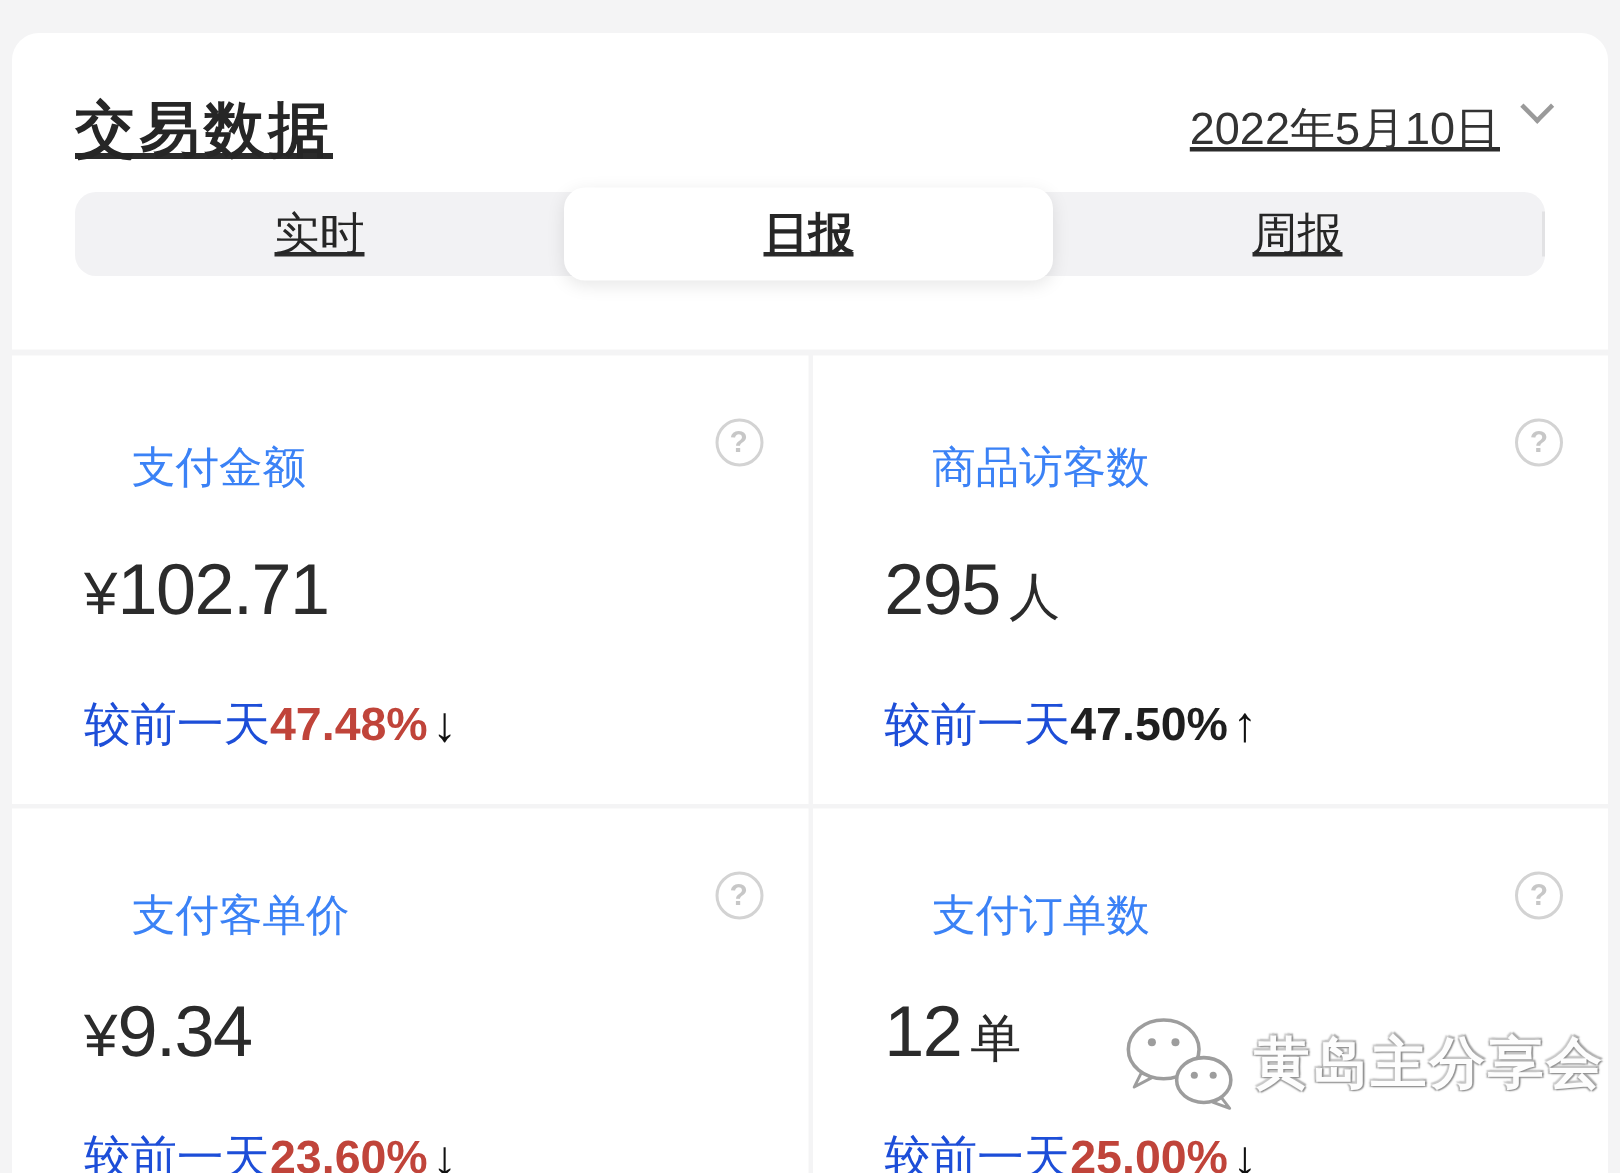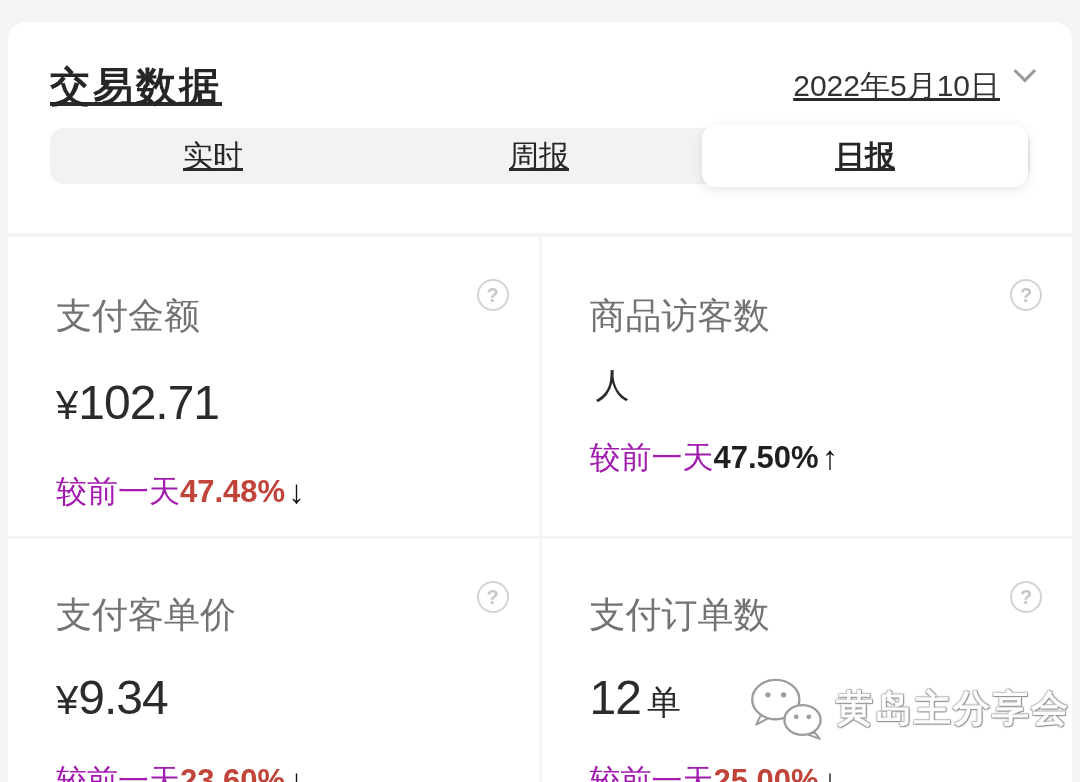--- a/index.html
+++ b/index.html
@@ -55,37 +55,37 @@
   
   .grid-gap { height:4px; }
   .grid {
     display:grid; grid-template-columns:1fr 1fr; gap:3px;
   }
   .card {
     background:#ffffff; position:relative; padding:0 48px;
   }
   .card.row1 { height:299px; }
   .card.row2 { height:320px; }
-  .card-label { padding-top:55px; font-size:36px; color:#737373; }
+  .card-label { padding-top:55px; font-size:29px; color:#3b82f6;margin-left:32px; }
   .card.row2 .card-label { padding-top:52px; }
   .help {
     position:absolute; top:42px; right:30px;
     width:32px; height:32px; border:2px solid #d3d3d3; border-radius:50%;
     color:#c7c7c7; font-size:20px; font-weight:600;
     display:flex; align-items:center; justify-content:center;
     cursor:pointer;
   }
   .value-row { display:flex; align-items:baseline; margin-top:22px; }
   .card.row2 .value-row { margin-top:18px; }
   .currency { font-size:40px; font-weight:500; color:#2b2b2b; }
   .value { font-size:48px; font-weight:400; color:#2b2b2b; letter-spacing:-1px; line-height:80px; }
   .suffix { font-size:34px; color:#2b2b2b; margin-left:6px; }
   .change-row { margin-top:28px; font-size:31px; display:flex; align-items:center; }
   .card.row2 .change-row { margin-top:22px; }
-  .compare { color:#a21caf; }
+  .compare { color:#1d4ed8; }
   .pct { font-weight:700; }
   .pct.red { color:#c0443a; }
   .pct.dark { color:#1f1f1f; }
   .arrow { color:#111111; font-weight:700; font-size:33px; margin-left:3px; }
 
   
   .watermark {
     position:absolute; right:10px; top:676px;
     display:flex; align-items:center; gap:10px;
     pointer-events:none;
@@ -107,22 +107,22 @@
   <div class="header-card">
     <div class="header-row">
       <div class="page-title">交易数据</div>
       <div class="date-picker">
         <span>2022年5月10日</span>
         <span class="chevron"></span>
       </div>
     </div>
     <div class="tabs">
       <div class="tab">实时</div>
+      <div class="tab active">日报</div>
       <div class="tab">周报</div>
-      <div class="tab active">日报</div>
       <div class="tab-divider"></div>
     </div>
   </div>
 
   <div class="grid-gap"></div>
 
   <div class="grid">
 
     <div class="card row1">
       <div class="help">?</div>
@@ -135,20 +135,21 @@
         <span class="compare">较前一天</span>
         <span class="pct red">47.48%</span>
         <span class="arrow">↓</span>
       </div>
     </div>
 
     <div class="card row1">
       <div class="help">?</div>
       <div class="card-label">商品访客数</div>
       <div class="value-row">
+        <span class="value">295</span>
         <span class="suffix">人</span>
       </div>
       <div class="change-row">
         <span class="compare">较前一天</span>
         <span class="pct dark">47.50%</span>
         <span class="arrow">↑</span>
       </div>
     </div>
 
     <div class="card row2">

